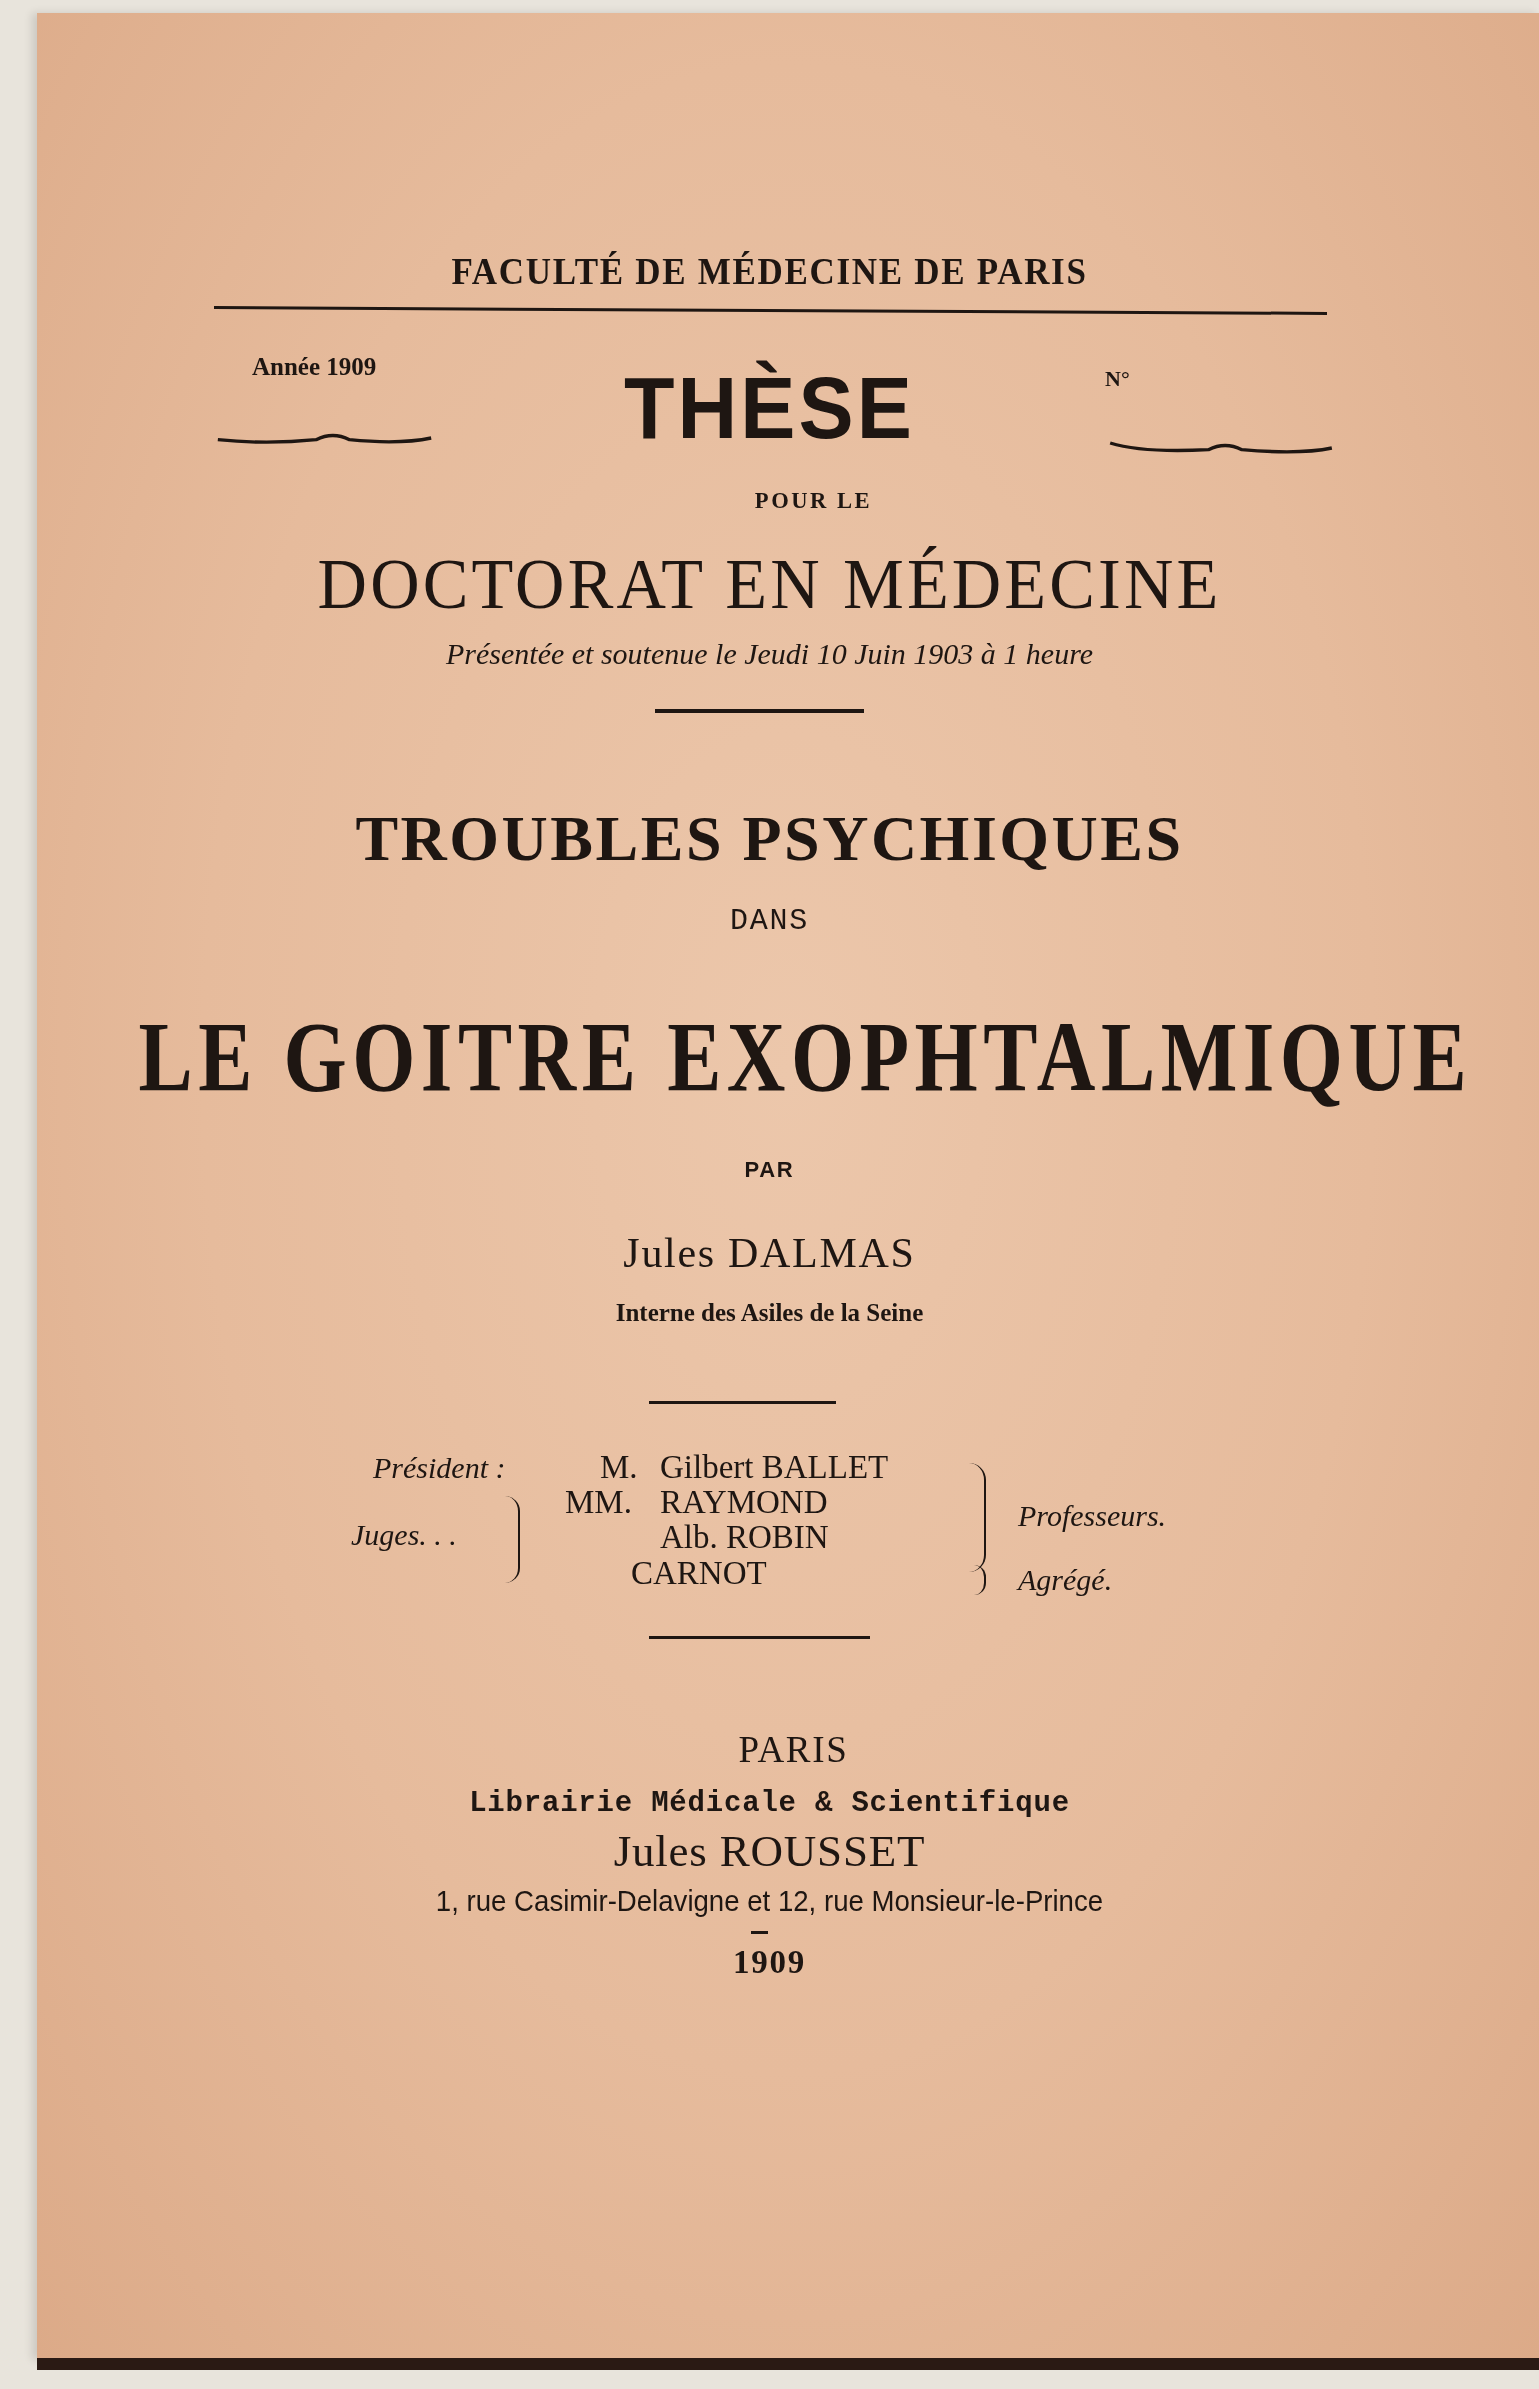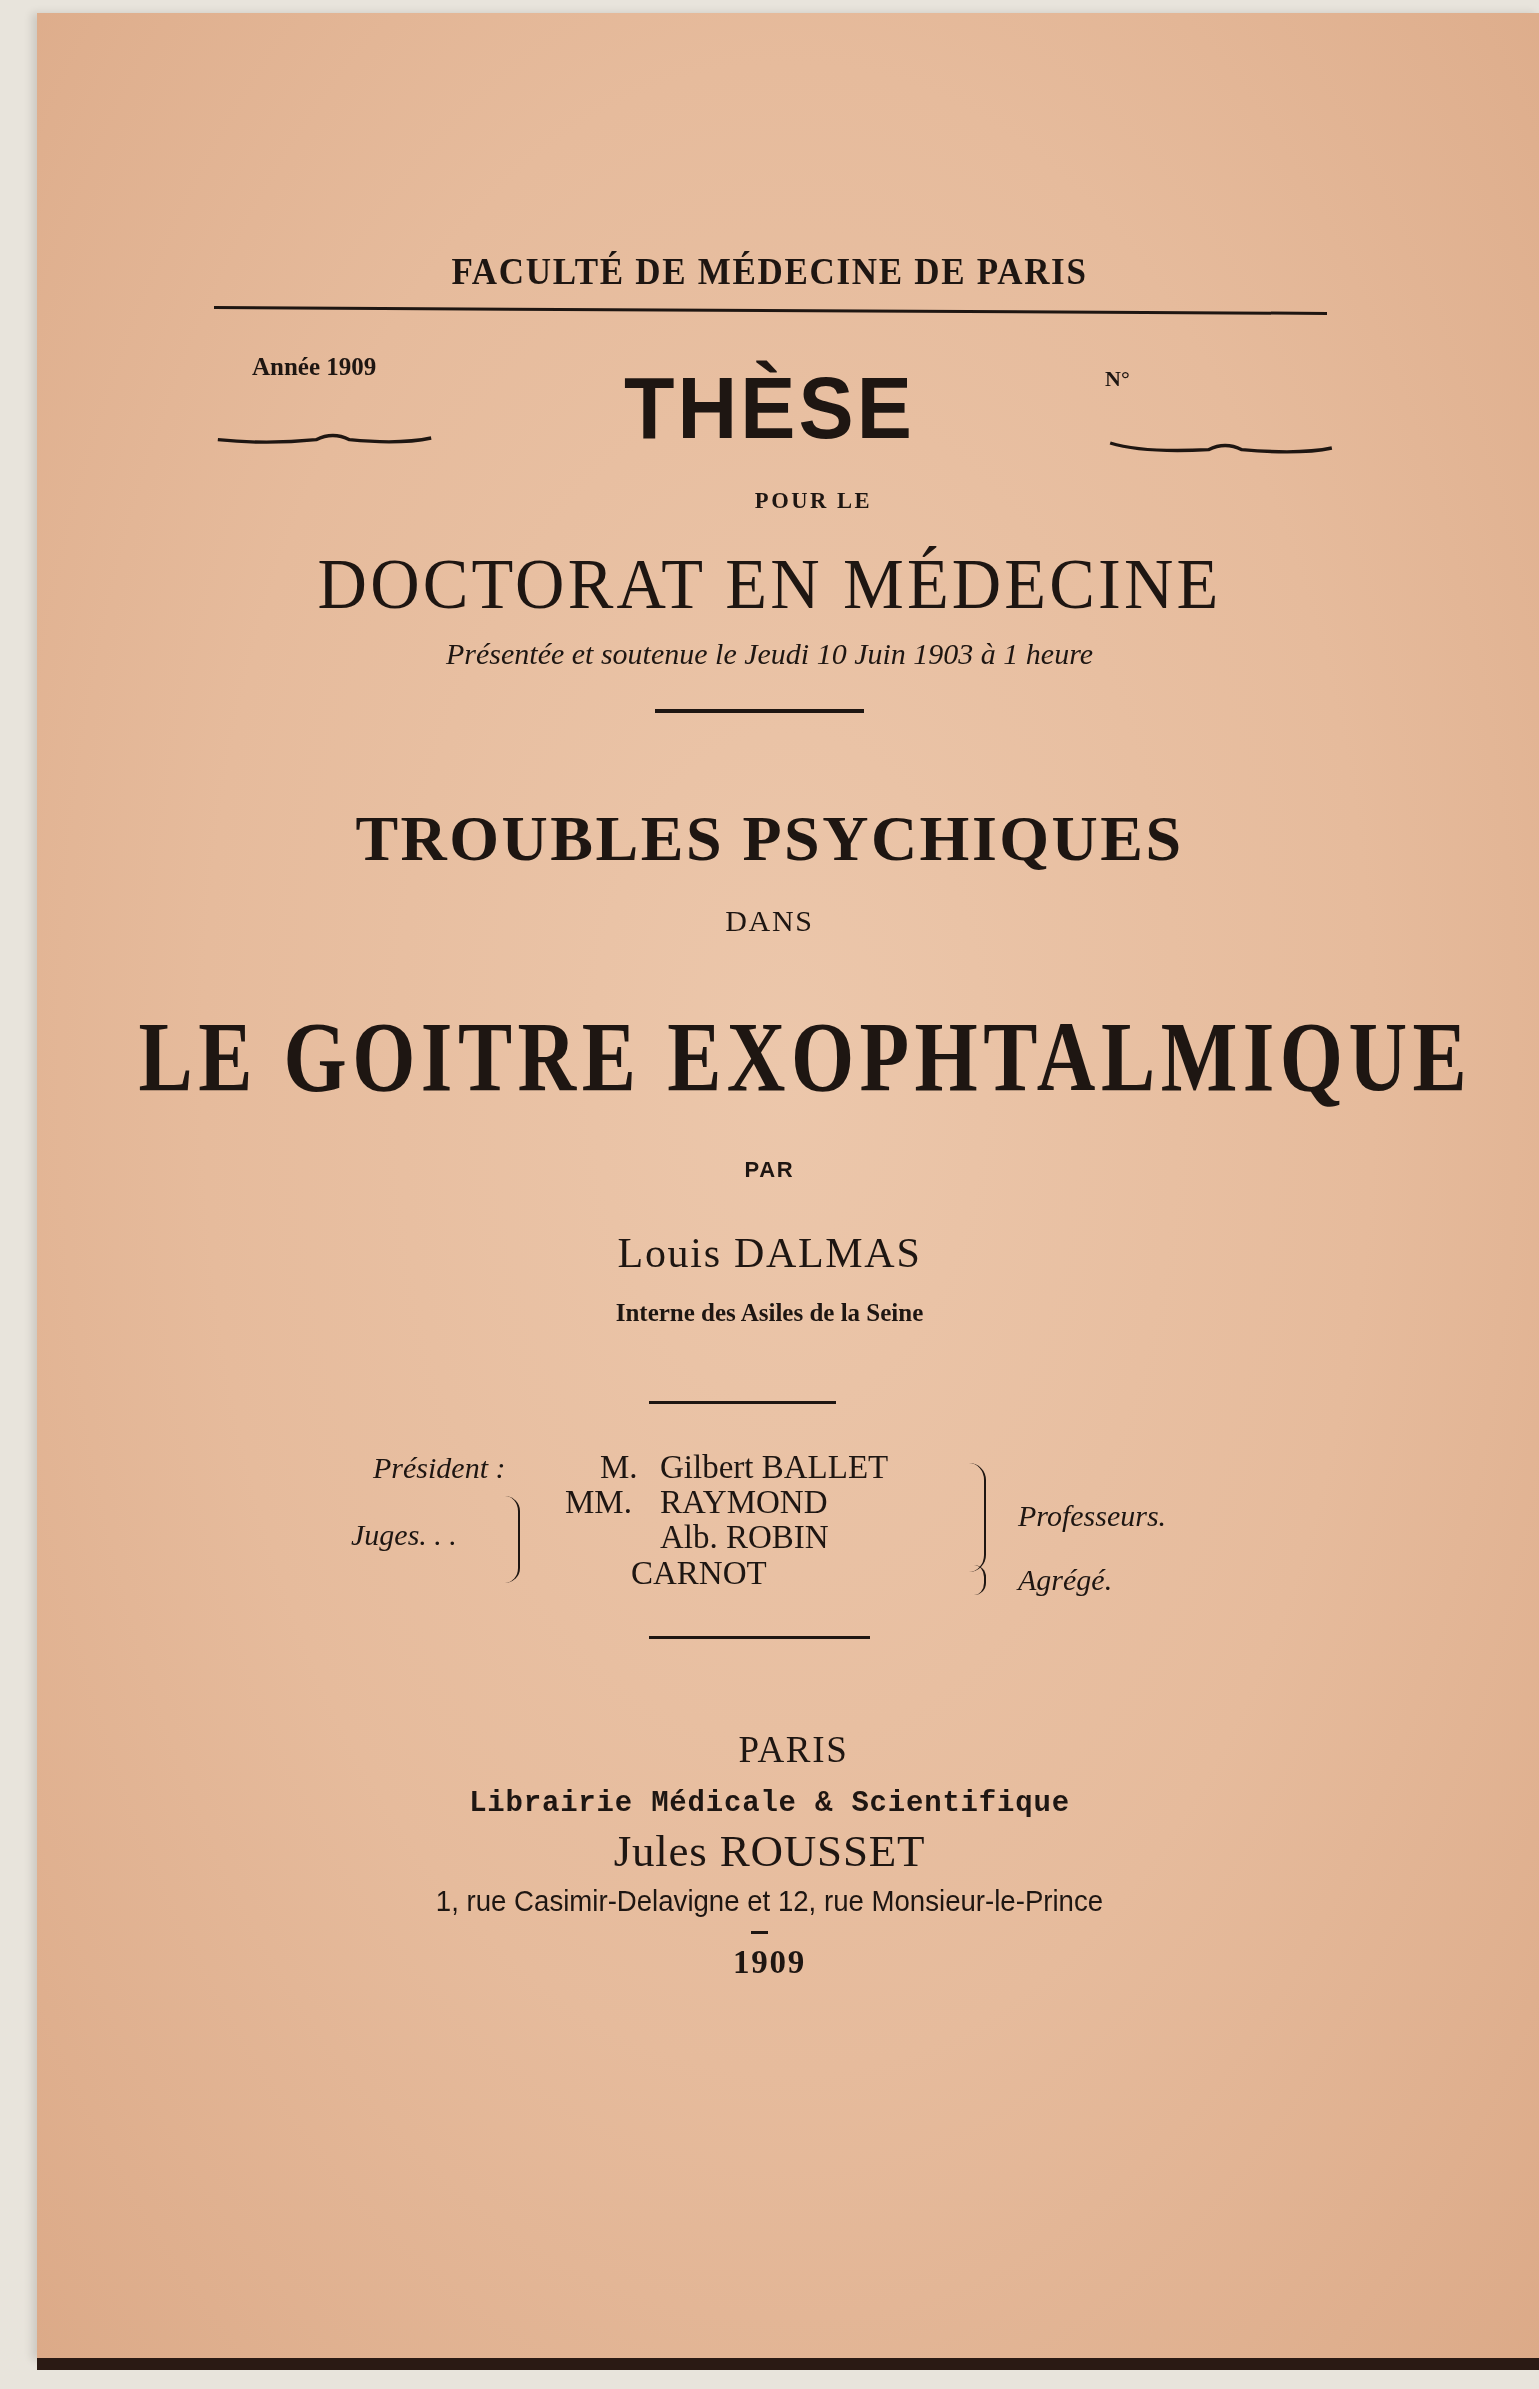--- a/index.html
+++ b/index.html
@@ -21,21 +21,21 @@
   .center { left: 0; width: 1539px; text-align: center; }
   .rule { position: absolute; background: #1e1612; }
   .faculty { top: 252px; font-family: "Liberation Serif", serif; font-size: 35px; letter-spacing: 1.7px; font-weight: bold; transform: scaleY(1.1); }
   .annee { left: 252px; top: 353px; font-family: "Liberation Serif", serif; font-size: 25px; font-weight: bold; }
   .numero { left: 1105px; top: 366px; font-family: "Liberation Serif", serif; font-size: 22px; font-weight: bold; }
   .these { top: 358px; font-family: "Liberation Sans", sans-serif; font-size: 87px; letter-spacing: 3.3px; font-weight: bold; transform: scaleX(0.95); }
   .pourle { top: 488px; font-family: "Liberation Serif", serif; font-size: 22.6px; font-weight: bold; letter-spacing: 2.5px; padding-left: 44px; }
   .doctorat { top: 543px; font-family: "Liberation Serif", serif; font-size: 72px; letter-spacing: 3.3px; transform: scaleX(0.95); }
   .presentee { top: 637px; font-family: "Liberation Serif", serif; font-style: italic; font-size: 30px; }
   .troubles { top: 781px; font-family: "Liberation Serif", serif; font-weight: bold; font-size: 64px; letter-spacing: 2.5px; margin-top: 21px; }
-  .dans { top: 904px; font-family: Liberation Serif, serif; font-size: 30px; letter-spacing: 1.7px; }
+  .dans { top: 904px; font-family: Liberation Mono, monospace; font-size: 30px; letter-spacing: 1.7px; }
   .goitre { top: 1000px; font-family: "Liberation Serif", serif; font-weight: bold; font-size: 99px; letter-spacing: 6.7px; transform: scaleX(0.82); }
   .par { top: 1157px; font-family: Liberation Sans, sans-serif; font-weight: bold; font-size: 22px; letter-spacing: 1.7px; }
   .author { top: 1229px; font-family: "Liberation Serif", serif; font-size: 42px; letter-spacing: 1.7px; }
   .interne { top: 1299px; font-family: "Liberation Serif", serif; font-weight: bold; font-size: 25px; }
   .jury-label { font-family: Liberation Serif, serif; font-style: italic; font-size: 30px; }
   .jury-name { font-family: "Liberation Serif", serif; font-size: 33px; }
   .jury-title { font-family: "Liberation Serif", serif; font-style: italic; font-size: 30px; }
   .brace { position: absolute; border-right: 2.5px solid #1e1612; border-radius: 0 25px 25px 0; }
   .paris { top: 1728px; font-family: "Liberation Serif", serif; font-size: 37px; letter-spacing: 1.7px; margin-left: 24px; }
   .librairie { top: 1787px; font-family: Liberation Mono, monospace; font-weight: bold; font-size: 29px; letter-spacing: 0.8px; }
@@ -68,21 +68,21 @@
 <div class="el center pourle">POUR LE</div>
 <div class="el center doctorat">DOCTORAT EN MÉDECINE</div>
 <div class="el center presentee">Présentée et soutenue le Jeudi 10 Juin 1903 à 1 heure</div>
 <div class="rule" style="left:655px; top:709px; width:209px; height:4.2px;"></div>
 
 <div class="el center troubles">TROUBLES PSYCHIQUES</div>
 <div class="el center dans">DANS</div>
 <div class="el center goitre">LE GOITRE EXOPHTALMIQUE</div>
 
 <div class="el center par">PAR</div>
-<div class="el center author">Louis DALMAS</div>
+<div class="el center author">Jules DALMAS</div>
 <div class="el center interne">Interne des Asiles de la Seine</div>
 <div class="rule" style="left:649px; top:1401px; width:187px; height:3.3px;"></div>
 
 <div class="el jury-label" style="left:373px; top:1451px;">Président :</div>
 <div class="el jury-label" style="left:351px; top:1518px;">Juges. . .</div>
 <div class="brace" style="left:505px; top:1496px; width:13.4px; height:87px;"></div>
 
 <div class="el jury-name" style="left:600px; top:1449px;">M.</div>
 <div class="el jury-name" style="left:660px; top:1449px;">Gilbert BALLET</div>
 <div class="el jury-name" style="left:565px; top:1484px;">MM.</div>

